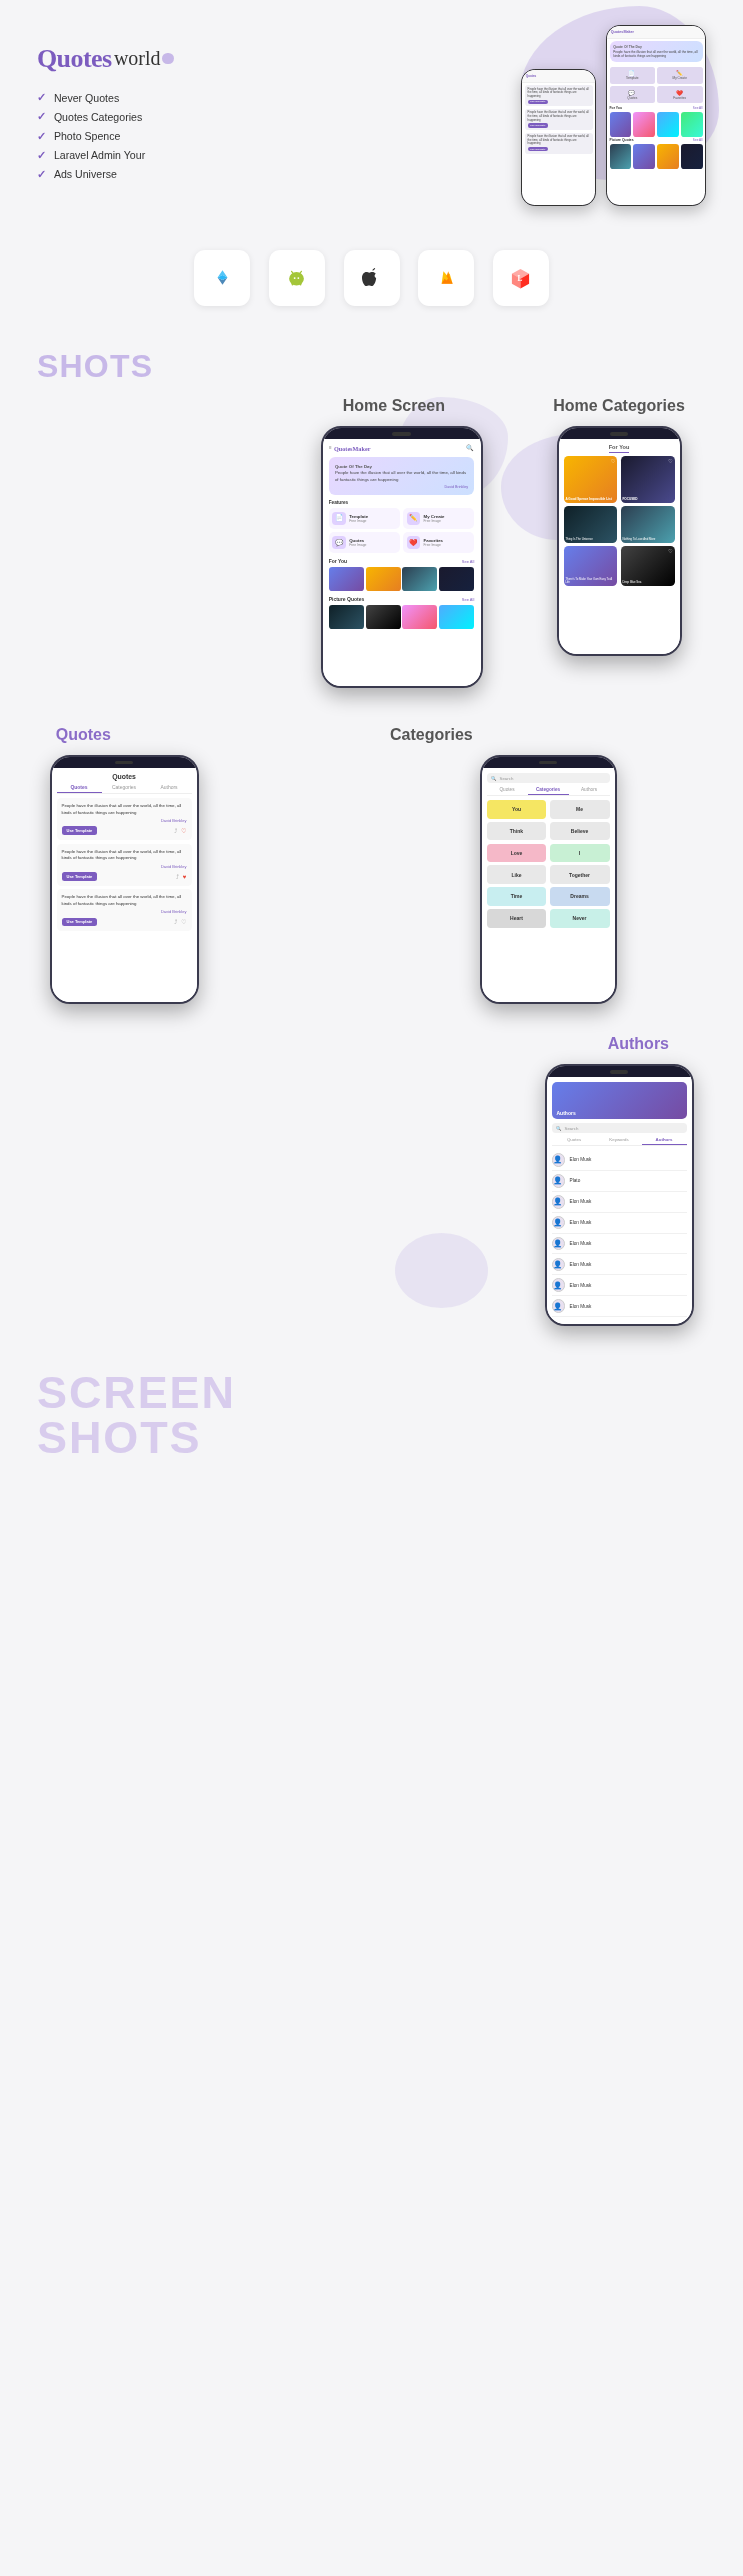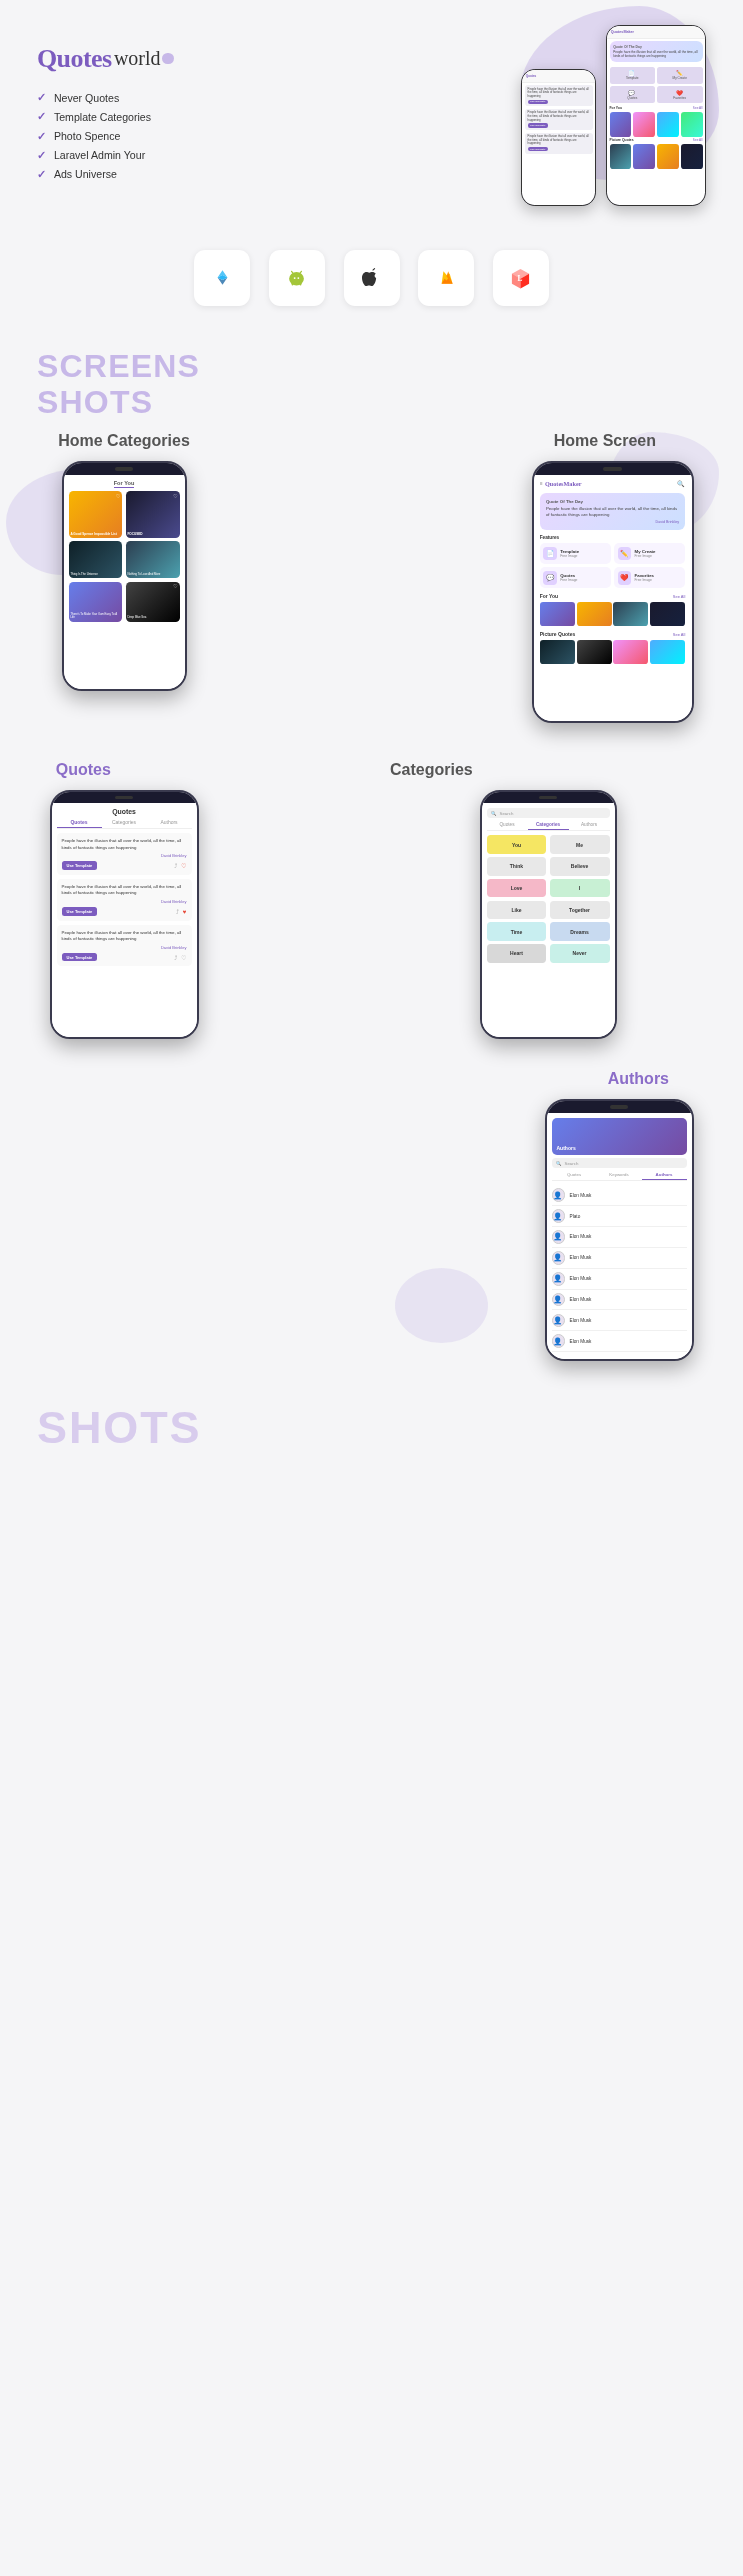--- a/index.html
+++ b/index.html
@@ -291,21 +291,21 @@
       <span class="logo-maker">world</span>
       <span class="logo-blob"></span>
     </div>
     <ul class="features-list">
       <li>
         <span class="check">✓</span>
         <span>Never Quotes</span>
       </li>
       <li>
         <span class="check">✓</span>
-        <span>Template Categories</span>
+        <span>Quotes Categories</span>
       </li>
       <li>
         <span class="check">✓</span>
         <span>Photo Spence</span>
       </li>
       <li>
         <span class="check">✓</span>
         <span>Laravel Admin Your</span>
       </li>
       <li>
@@ -442,67 +442,24 @@
       <path d="M22 8L36 16v16L22 40 8 32V16z" fill="#FF2D20" opacity="0.15"></path>
       <path d="M22 8L36 16l-14 8L8 16z" fill="#FF2D20" opacity="0.3"></path>
       <path d="M8 16v16l14 8V24z" fill="#FF2D20" opacity="0.5"></path>
       <path d="M36 16v16l-14 8V24z" fill="#FF2D20"></path>
       <text x="17" y="27" font-size="12" font-weight="700" fill="#fff" font-family="serif">L</text>
     </svg>
   </div>
 </div>
 
 <div class="screenshots-heading">
-  <div class="ss-title">SCREENS</div>
   <div class="ss-title">SHOTS</div>
 </div>
 
 <div class="screen-pair">
-
-  <div class="screen-block" style="flex:0 0 174px; position:relative;">
-    <div style="position:absolute;left:-31px;top:37px;width:125px;height:106px;background:#c7b8e8;border-radius:60% 40% 55% 45% / 50% 60% 40% 50%;opacity:0.35;z-index:0;"></div>
-    <div class="section-label" style="position:relative;z-index:1;">Home Categories</div>
-
-    <div class="phone-demo" style="width:125px;height:230px;position:relative;z-index:1;">
-      <div class="phone-demo-inner">
-        <div style="height:11.2px;background:#1a1a2e;display:flex;align-items:center;justify-content:center;">
-          <div style="width:18.7px;height:3.7px;background:#333;border-radius:1.9px;"></div>
-        </div>
-        <div style="background:#fff;flex:1;padding:5px;overflow:hidden;">
-          <div style="display:flex;justify-content:center;margin-bottom:3.7px;">
-            <span style="font-size:5.6px;font-weight:700;color:#555;border-bottom:1.2px solid #7c5cbf;padding-bottom:1.2px;">For You</span>
-          </div>
-
-          <div style="display:grid;grid-template-columns:1fr 1fr;gap:3.1px;">
-            <div style="height:47px;border-radius:4.4px;background:linear-gradient(135deg,#f8b500,#e67e22);position:relative;overflow:hidden;">
-              <div style="position:absolute;bottom:1.9px;left:1.9px;right:1.9px;font-size:3.1px;color:#fff;font-weight:600;line-height:1.2;">A Good Spence Impossible List</div>
-              <div style="position:absolute;top:1.9px;right:1.9px;font-size:5px;color:rgba(255,255,255,0.8);">♡</div>
-            </div>
-            <div style="height:47px;border-radius:4.4px;background:linear-gradient(135deg,#1a1a2e,#4a4a8e);position:relative;overflow:hidden;">
-              <div style="position:absolute;bottom:1.9px;left:1.9px;right:1.9px;font-size:3.1px;color:#fff;font-weight:600;line-height:1.2;">FOCUSED</div>
-              <div style="position:absolute;top:1.9px;right:1.9px;font-size:5px;color:rgba(255,255,255,0.8);">♡</div>
-            </div>
-            <div style="height:37px;border-radius:4.4px;background:linear-gradient(135deg,#0f2027,#2c5364);position:relative;overflow:hidden;">
-              <div style="position:absolute;bottom:1.9px;left:1.9px;right:1.9px;font-size:2.8px;color:#fff;line-height:1.2;">Thing Is The Universe</div>
-            </div>
-            <div style="height:37px;border-radius:4.4px;background:linear-gradient(135deg,#2c3e50,#4ca1af);position:relative;overflow:hidden;">
-              <div style="position:absolute;bottom:1.9px;left:1.9px;right:1.9px;font-size:2.8px;color:#fff;line-height:1.2;">Nothing To Lose And More</div>
-            </div>
-            <div style="height:40px;border-radius:4.4px;background:linear-gradient(135deg,#667eea,#764ba2);position:relative;overflow:hidden;">
-              <div style="position:absolute;bottom:1.9px;left:1.9px;right:1.9px;font-size:2.8px;color:#fff;line-height:1.2;">There's To Make Your Own Easy To A Life</div>
-            </div>
-            <div style="height:40px;border-radius:4.4px;background:linear-gradient(135deg,#434343,#000);position:relative;overflow:hidden;">
-              <div style="position:absolute;bottom:1.9px;left:1.9px;right:1.9px;font-size:2.8px;color:#fff;line-height:1.2;">Deep Blue Sea</div>
-              <div style="position:absolute;top:1.9px;right:1.9px;font-size:5px;color:rgba(255,255,255,0.8);">♡</div>
-            </div>
-          </div>
-        </div>
-      </div>
-    </div>
-  </div>
 
   <div class="screen-block" style="flex:1;align-items:flex-end;position:relative;">
     <div style="position:absolute;right:-12.5px;top:0;width:112px;height:100px;background:#c7b8e8;border-radius:40% 60% 45% 55% / 60% 40% 60% 40%;opacity:0.3;z-index:0;"></div>
     <div style="position:relative;z-index:1;width:100%;display:flex;flex-direction:column;align-items:flex-end;">
       <div class="section-label" style="margin-right:50px;">Home Screen</div>
 
       <div class="phone-demo" style="width:162px;height:262px;margin-right:12.5px;">
         <div class="phone-demo-inner">
           <div style="height:11.2px;background:#1a1a2e;display:flex;align-items:center;justify-content:center;">
             <div style="width:18.7px;height:3.7px;background:#333;border-radius:1.9px;"></div>
@@ -568,20 +525,62 @@
 
             <div style="display:flex;justify-content:space-between;align-items:center;margin-bottom:3.1px;">
               <span style="font-size:5px;font-weight:700;color:#333;">Picture Quotes</span>
               <span style="font-size:4px;color:#7c5cbf;">See All</span>
             </div>
             <div style="display:grid;grid-template-columns:repeat(4,1fr);gap:1.9px;">
               <div style="height:24px;border-radius:3.1px;background:linear-gradient(135deg,#0f2027,#2c5364);"></div>
               <div style="height:24px;border-radius:3.1px;background:linear-gradient(135deg,#434343,#000);"></div>
               <div style="height:24px;border-radius:3.1px;background:linear-gradient(135deg,#f093fb,#f5576c);"></div>
               <div style="height:24px;border-radius:3.1px;background:linear-gradient(135deg,#4facfe,#00f2fe);"></div>
+            </div>
+          </div>
+        </div>
+      </div>
+    </div>
+  </div>
+
+  <div class="screen-block" style="flex:0 0 174px; position:relative;">
+    <div style="position:absolute;left:-31px;top:37px;width:125px;height:106px;background:#c7b8e8;border-radius:60% 40% 55% 45% / 50% 60% 40% 50%;opacity:0.35;z-index:0;"></div>
+    <div class="section-label" style="position:relative;z-index:1;">Home Categories</div>
+
+    <div class="phone-demo" style="width:125px;height:230px;position:relative;z-index:1;">
+      <div class="phone-demo-inner">
+        <div style="height:11.2px;background:#1a1a2e;display:flex;align-items:center;justify-content:center;">
+          <div style="width:18.7px;height:3.7px;background:#333;border-radius:1.9px;"></div>
+        </div>
+        <div style="background:#fff;flex:1;padding:5px;overflow:hidden;">
+          <div style="display:flex;justify-content:center;margin-bottom:3.7px;">
+            <span style="font-size:5.6px;font-weight:700;color:#555;border-bottom:1.2px solid #7c5cbf;padding-bottom:1.2px;">For You</span>
+          </div>
+
+          <div style="display:grid;grid-template-columns:1fr 1fr;gap:3.1px;">
+            <div style="height:47px;border-radius:4.4px;background:linear-gradient(135deg,#f8b500,#e67e22);position:relative;overflow:hidden;">
+              <div style="position:absolute;bottom:1.9px;left:1.9px;right:1.9px;font-size:3.1px;color:#fff;font-weight:600;line-height:1.2;">A Good Spence Impossible List</div>
+              <div style="position:absolute;top:1.9px;right:1.9px;font-size:5px;color:rgba(255,255,255,0.8);">♡</div>
+            </div>
+            <div style="height:47px;border-radius:4.4px;background:linear-gradient(135deg,#1a1a2e,#4a4a8e);position:relative;overflow:hidden;">
+              <div style="position:absolute;bottom:1.9px;left:1.9px;right:1.9px;font-size:3.1px;color:#fff;font-weight:600;line-height:1.2;">FOCUSED</div>
+              <div style="position:absolute;top:1.9px;right:1.9px;font-size:5px;color:rgba(255,255,255,0.8);">♡</div>
+            </div>
+            <div style="height:37px;border-radius:4.4px;background:linear-gradient(135deg,#0f2027,#2c5364);position:relative;overflow:hidden;">
+              <div style="position:absolute;bottom:1.9px;left:1.9px;right:1.9px;font-size:2.8px;color:#fff;line-height:1.2;">Thing Is The Universe</div>
+            </div>
+            <div style="height:37px;border-radius:4.4px;background:linear-gradient(135deg,#2c3e50,#4ca1af);position:relative;overflow:hidden;">
+              <div style="position:absolute;bottom:1.9px;left:1.9px;right:1.9px;font-size:2.8px;color:#fff;line-height:1.2;">Nothing To Lose And More</div>
+            </div>
+            <div style="height:40px;border-radius:4.4px;background:linear-gradient(135deg,#667eea,#764ba2);position:relative;overflow:hidden;">
+              <div style="position:absolute;bottom:1.9px;left:1.9px;right:1.9px;font-size:2.8px;color:#fff;line-height:1.2;">There's To Make Your Own Easy To A Life</div>
+            </div>
+            <div style="height:40px;border-radius:4.4px;background:linear-gradient(135deg,#434343,#000);position:relative;overflow:hidden;">
+              <div style="position:absolute;bottom:1.9px;left:1.9px;right:1.9px;font-size:2.8px;color:#fff;line-height:1.2;">Deep Blue Sea</div>
+              <div style="position:absolute;top:1.9px;right:1.9px;font-size:5px;color:rgba(255,255,255,0.8);">♡</div>
             </div>
           </div>
         </div>
       </div>
     </div>
   </div>
 </div>
 
 <div class="screen-pair" style="padding-top:12.5px;">
 
@@ -741,15 +740,16 @@
               </div>
             </div>
           </div>
         </div>
       </div>
     </div>
   </div>
 </div>
 
 <div class="ss-bottom">
+  <div class="ss-bottom-title">SCREEN</div>
   <div class="ss-bottom-title">SHOTS</div>
 </div>
 
 
 </body></html>

